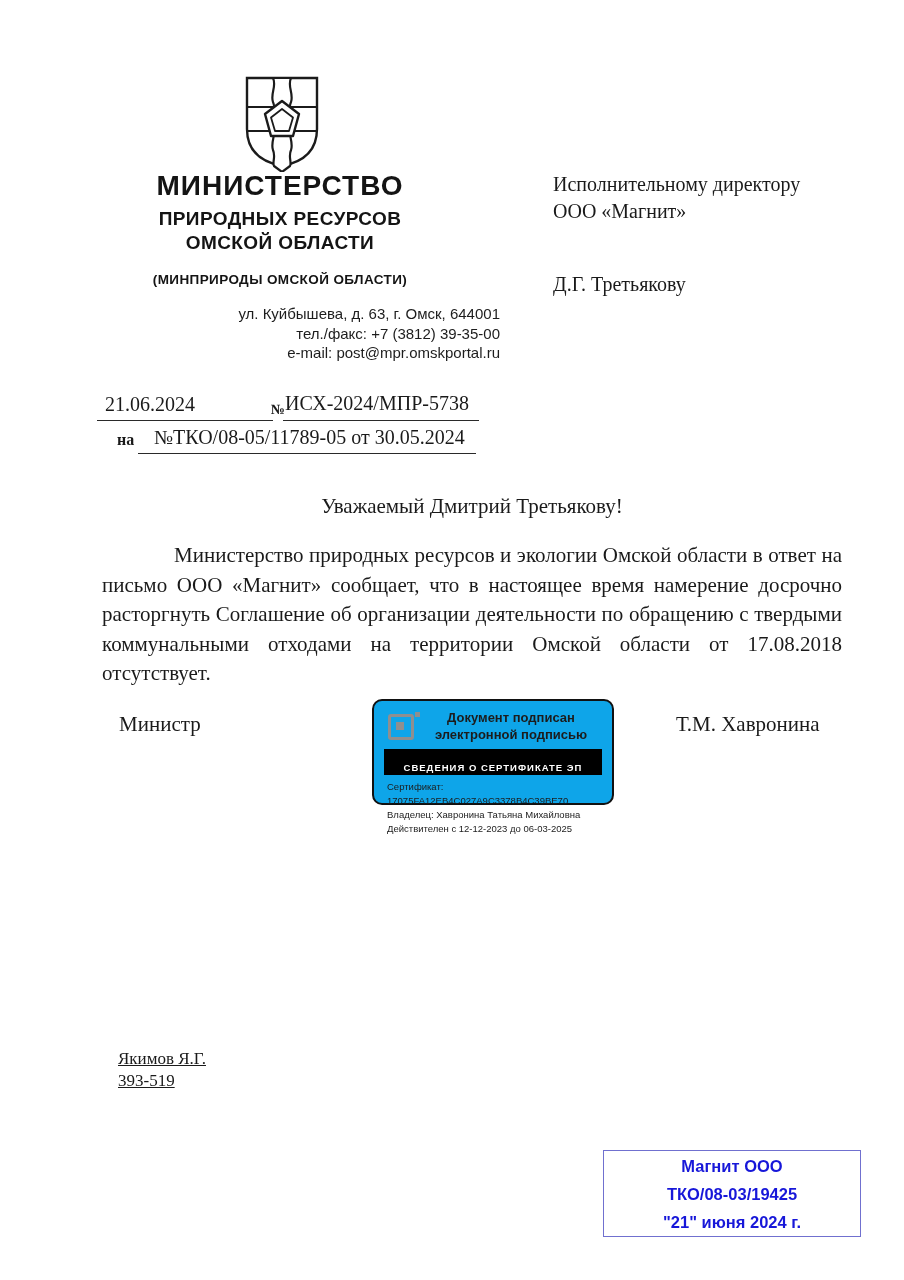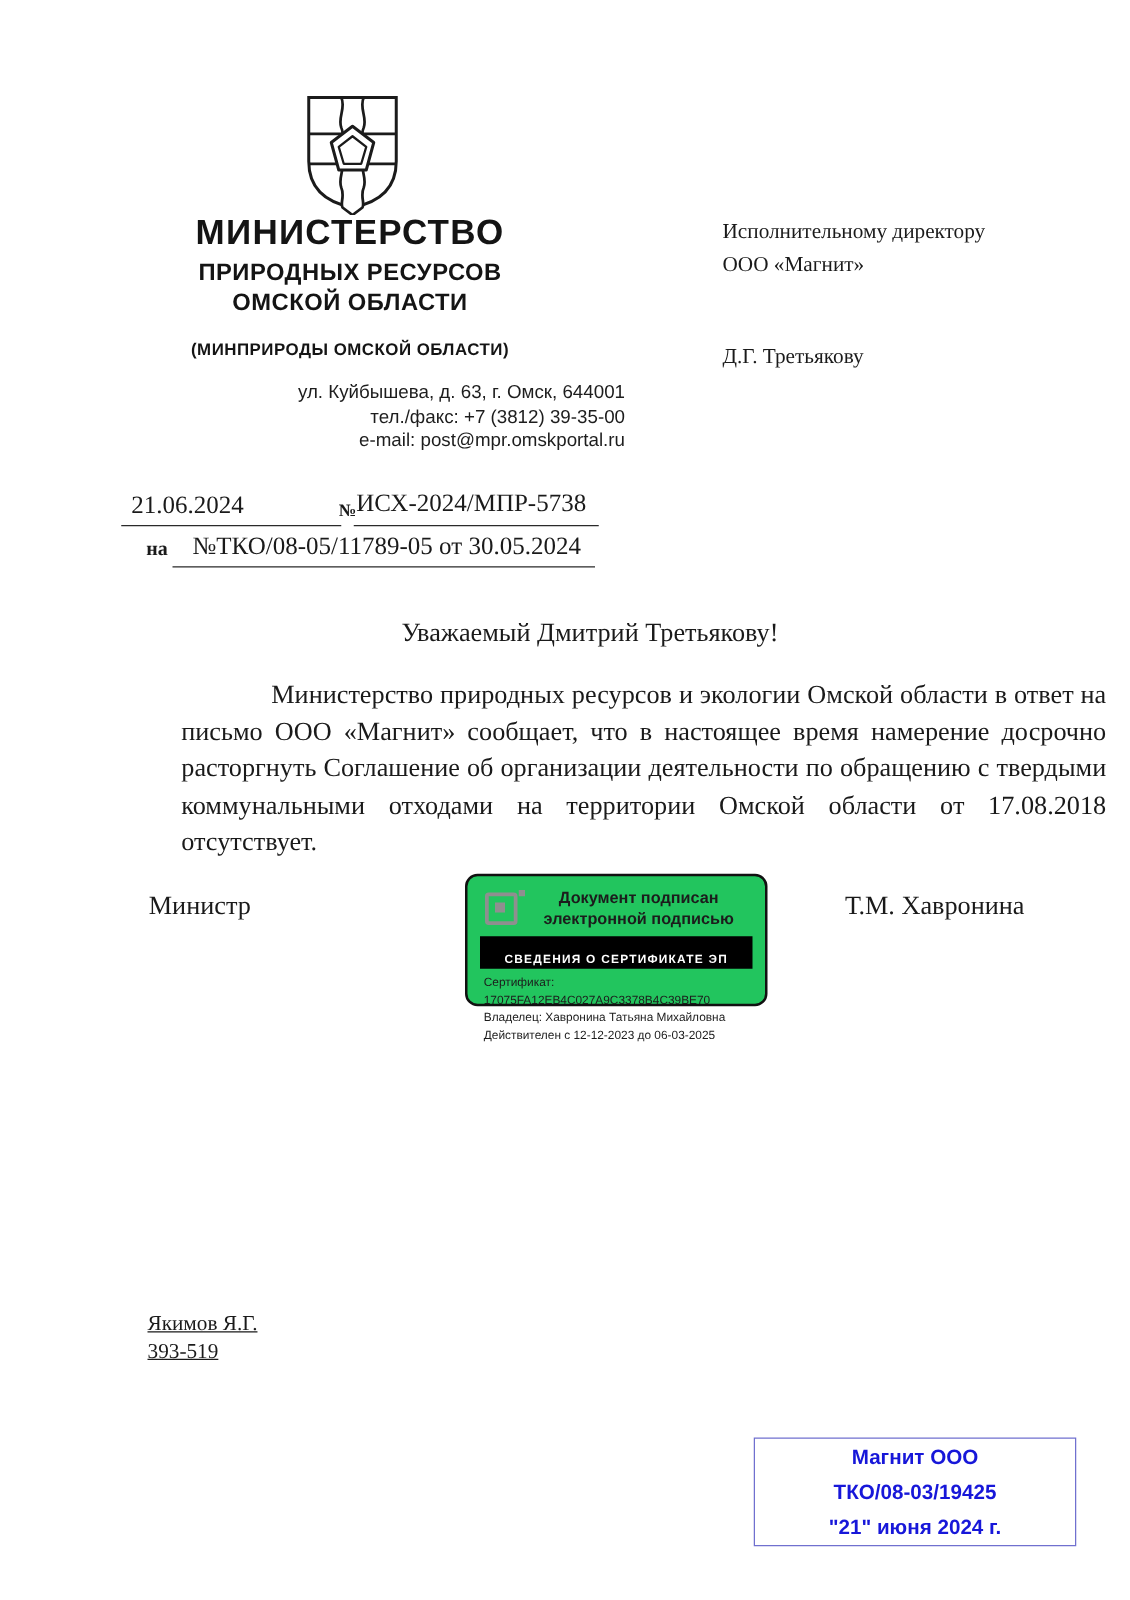--- a/index.html
+++ b/index.html
@@ -17,41 +17,41 @@
   .org-name { position:absolute; left:60px; top:170px; width:440px; text-align:center;
     font-family:"Liberation Sans", sans-serif; font-weight:700; color:#141414; }
   .org-name .l1 { font-size:28px; letter-spacing:1px; margin-bottom:5px; }
   .org-name .ln { font-size:19px; letter-spacing:0.4px; line-height:24px; }
   .org-short { position:absolute; left:60px; top:272px; width:440px; text-align:center;
     font-family:"Liberation Sans", sans-serif; font-weight:700; font-size:13.5px;
     letter-spacing:0.4px; color:#141414; }
   .address-block { position:absolute; left:60px; top:304px; width:440px; text-align:right;
     font-family:"Liberation Sans", sans-serif; font-size:15px; line-height:19.5px; color:#1d1d1d; }
   
-  .recipient { position:absolute; left:553px; top:171px; font-size:17px; line-height:27px;margin-left:25px; }
+  .recipient { position:absolute; left:553px; top:171px; font-size:20px; line-height:27px; }
   .recipient .name { margin-top:46px; }
   
   .ref-date   { position:absolute; left:105px; top:393px; font-size:20px; }
   .ref-date-underline { position:absolute; left:97px; top:420px; width:176px; border-bottom:1.6px solid #2a2a2a; }
   .ref-no-sign { position:absolute; left:271px; top:402px; font-size:14px; font-weight:700; }
   .ref-out-number { position:absolute; left:285px; top:392px; font-size:20px; }
   .ref-out-underline { position:absolute; left:283px; top:420px; width:196px; border-bottom:1.6px solid #2a2a2a; }
   .ref-reply-prefix { position:absolute; left:117px; top:431px; font-size:16px; font-weight:600; }
   .ref-reply { position:absolute; left:154px; top:426px; font-size:20px; }
   .ref-reply-underline { position:absolute; left:138px; top:453px; width:338px; border-bottom:1.6px solid #2a2a2a; }
   
   .salutation { position:absolute; left:102px; top:494px; width:740px; text-align:center; font-size:21px; }
   .body-paragraph { position:absolute; left:102px; top:541px; width:740px;
-    font-size:21px; line-height:29.5px; text-align:justify; text-indent:72px;margin-left:43px; }
+    font-size:21px; line-height:29.5px; text-align:justify; text-indent:72px; }
   
   .sig-position { position:absolute; left:119px; top:712px; font-size:21px; }
   .sig-name { position:absolute; left:676px; top:712px; font-size:21px; }
   
   .esig-stamp { position:absolute; left:372px; top:699px; width:242px; height:106px;
-    border:2px solid #111; border-radius:10px; background:#22c55e; box-sizing:border-box;
+    border:2px solid #111; border-radius:10px; background:#0ea5e9; box-sizing:border-box;
     font-family:"Liberation Sans", sans-serif; }
   .esig-head { display:flex; align-items:center; padding:9px 8px 5px 14px; }
   .esig-icon { position:relative; width:20px; height:20px; border:3px solid #8f8f8f;
     border-radius:3px; flex:0 0 auto; }
   .esig-icon .inner { position:absolute; left:5px; top:5px; width:8px; height:8px; background:#8f8f8f; }
   .esig-icon .dot { position:absolute; right:-9px; top:-5px; width:5px; height:5px; background:#8f8f8f; }
   .esig-title { flex:1; text-align:center; font-size:13px; line-height:16.5px;
     font-weight:600; color:#1c1c1c; padding-left:4px; }
   .esig-bar { margin:1px 10px 0 10px; background:#000; color:#fff; text-align:center;
     font-size:9.5px; font-weight:700; letter-spacing:1px; padding:13px 0 2px 0; }

